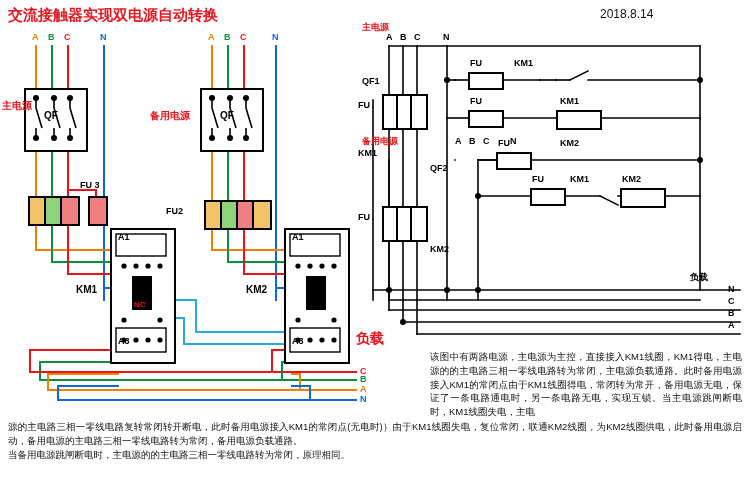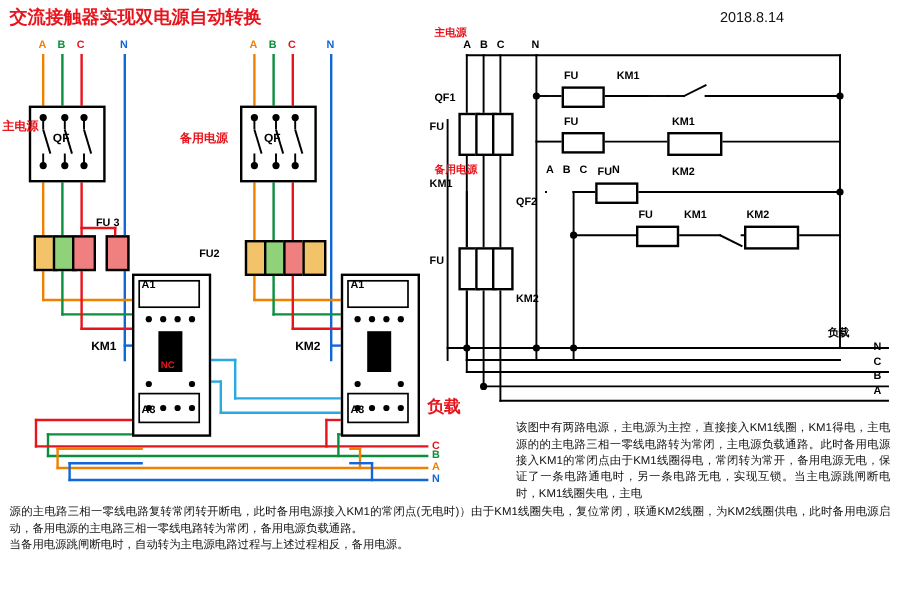--- a/index.html
+++ b/index.html
@@ -342,15 +342,15 @@
   <div class="lbl small blk bold" style="left:430px;top:244px;">KM2</div>
 
   <div class="lbl small blk bold" style="left:690px;top:272px;">负载</div>
   <div class="lbl small blk bold" style="left:728px;top:284px;">N</div>
   <div class="lbl small blk bold" style="left:728px;top:296px;">C</div>
   <div class="lbl small blk bold" style="left:728px;top:308px;">B</div>
   <div class="lbl small blk bold" style="left:728px;top:320px;">A</div>
 
   <div class="para" style="left:430px;top:350px;width:312px;">该图中有两路电源，主电源为主控，直接接入KM1线圈，KM1得电，主电源的的主电路三相一零线电路转为常闭，主电源负载通路。此时备用电源接入KM1的常闭点由于KM1线圈得电，常闭转为常开，备用电源无电，保证了一条电路通电时，另一条电路无电，实现互锁。当主电源跳闸断电时，KM1线圈失电，主电</div>
   <div class="para" style="left:8px;top:420px;width:734px;white-space:pre-wrap;">源的主电路三相一零线电路复转常闭转开断电，此时备用电源接入KM1的常闭点(无电时)）由于KM1线圈失电，复位常闭，联通KM2线圈，为KM2线圈供电，此时备用电源启动，备用电源的主电路三相一零线电路转为常闭，备用电源负载通路。
-当备用电源跳闸断电时，自动转为主电源电路过程与上述过程相反，备用电源。</div>
+当备用电源跳闸断电时，主电源的的主电路三相一零线电路转为常闭，原理相同。</div>
 
 </div>
 
 </body></html>

